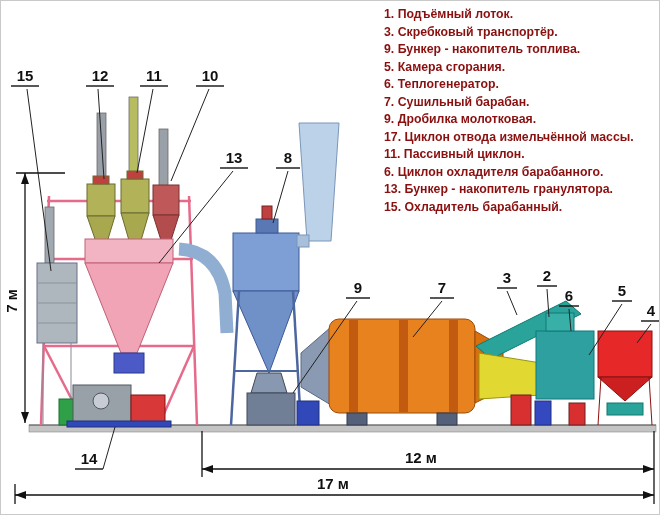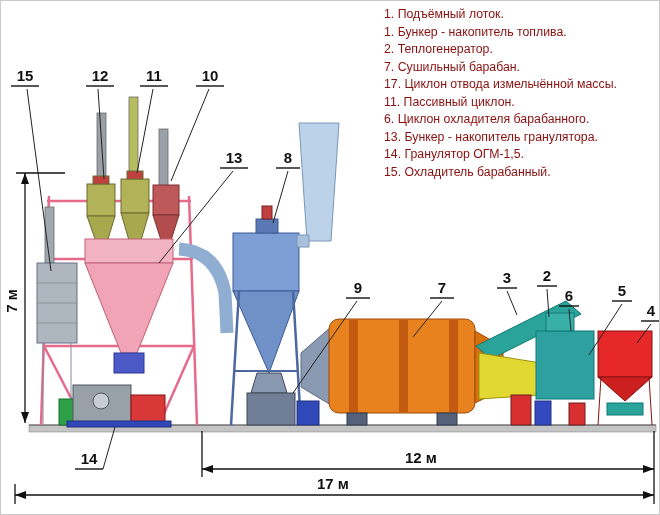--- a/index.html
+++ b/index.html
@@ -1,43 +1,45 @@
 <!DOCTYPE html>
 <html><head>
 <meta charset="utf-8">
 <style>
   html,body{margin:0;padding:0;background:#fff;font-family:"Liberation Sans",sans-serif;}
   .page{position:relative;width:660px;height:515px;background:#ffffff;overflow:hidden;
         border:1px solid #c9c9c9;box-sizing:border-box;}
   .legend{position:absolute;left:383px;top:5px;width:276px;color:#8a0f0f;
-          font-weight:normal;font-size:12.3px;line-height:17.5px;}
+          font-weight:bold;font-size:12.3px;line-height:17.5px;}
   .legend-item{white-space:nowrap;}
   svg.diagram{position:absolute;left:0;top:0;}
   .callout{font:bold 15px "Liberation Sans",sans-serif;fill:#101010;}
   .dim{font:bold 15px "Liberation Sans",sans-serif;fill:#101010;}
   .leader{stroke:#222;stroke-width:1;fill:none;}
   .under{stroke:#111;stroke-width:1.4;}
   .dimline{stroke:#111;stroke-width:1.3;fill:none;}
   .arrow{fill:#111;}
 </style>
 </head>
 <body>
 
 <div class="page">
 
   <div class="legend">
     <div class="legend-item">1. Подъёмный лоток.</div>
-    <div class="legend-item">1. Бункер - накопитель топлива.</div>
-    <div class="legend-item">2. Теплогенератор.</div>
+    <div class="legend-item">3. Скребковый транспортёр.</div>
+    <div class="legend-item">9. Бункер - накопитель топлива.</div>
+    <div class="legend-item">5. Камера сгорания.</div>
+    <div class="legend-item">6. Теплогенератор.</div>
     <div class="legend-item">7. Сушильный барабан.</div>
+    <div class="legend-item">9. Дробилка молотковая.</div>
     <div class="legend-item">17. Циклон отвода измельчённой массы.</div>
     <div class="legend-item">11. Пассивный циклон.</div>
     <div class="legend-item">6. Циклон охладителя барабанного.</div>
     <div class="legend-item">13. Бункер - накопитель гранулятора.</div>
-    <div class="legend-item">14. Гранулятор ОГМ-1,5.</div>
     <div class="legend-item">15. Охладитель барабанный.</div>
   </div>
 
   <svg class="diagram" width="660" height="515" viewBox="0 0 660 515">
 
     <g>
       <rect x="28" y="424" width="627" height="7" fill="#c4c4c4" stroke="#8a8a8a" stroke-width="0.6"></rect>
       <line x1="28" y1="424" x2="655" y2="424" stroke="#555" stroke-width="1"></line>
     </g>
 

